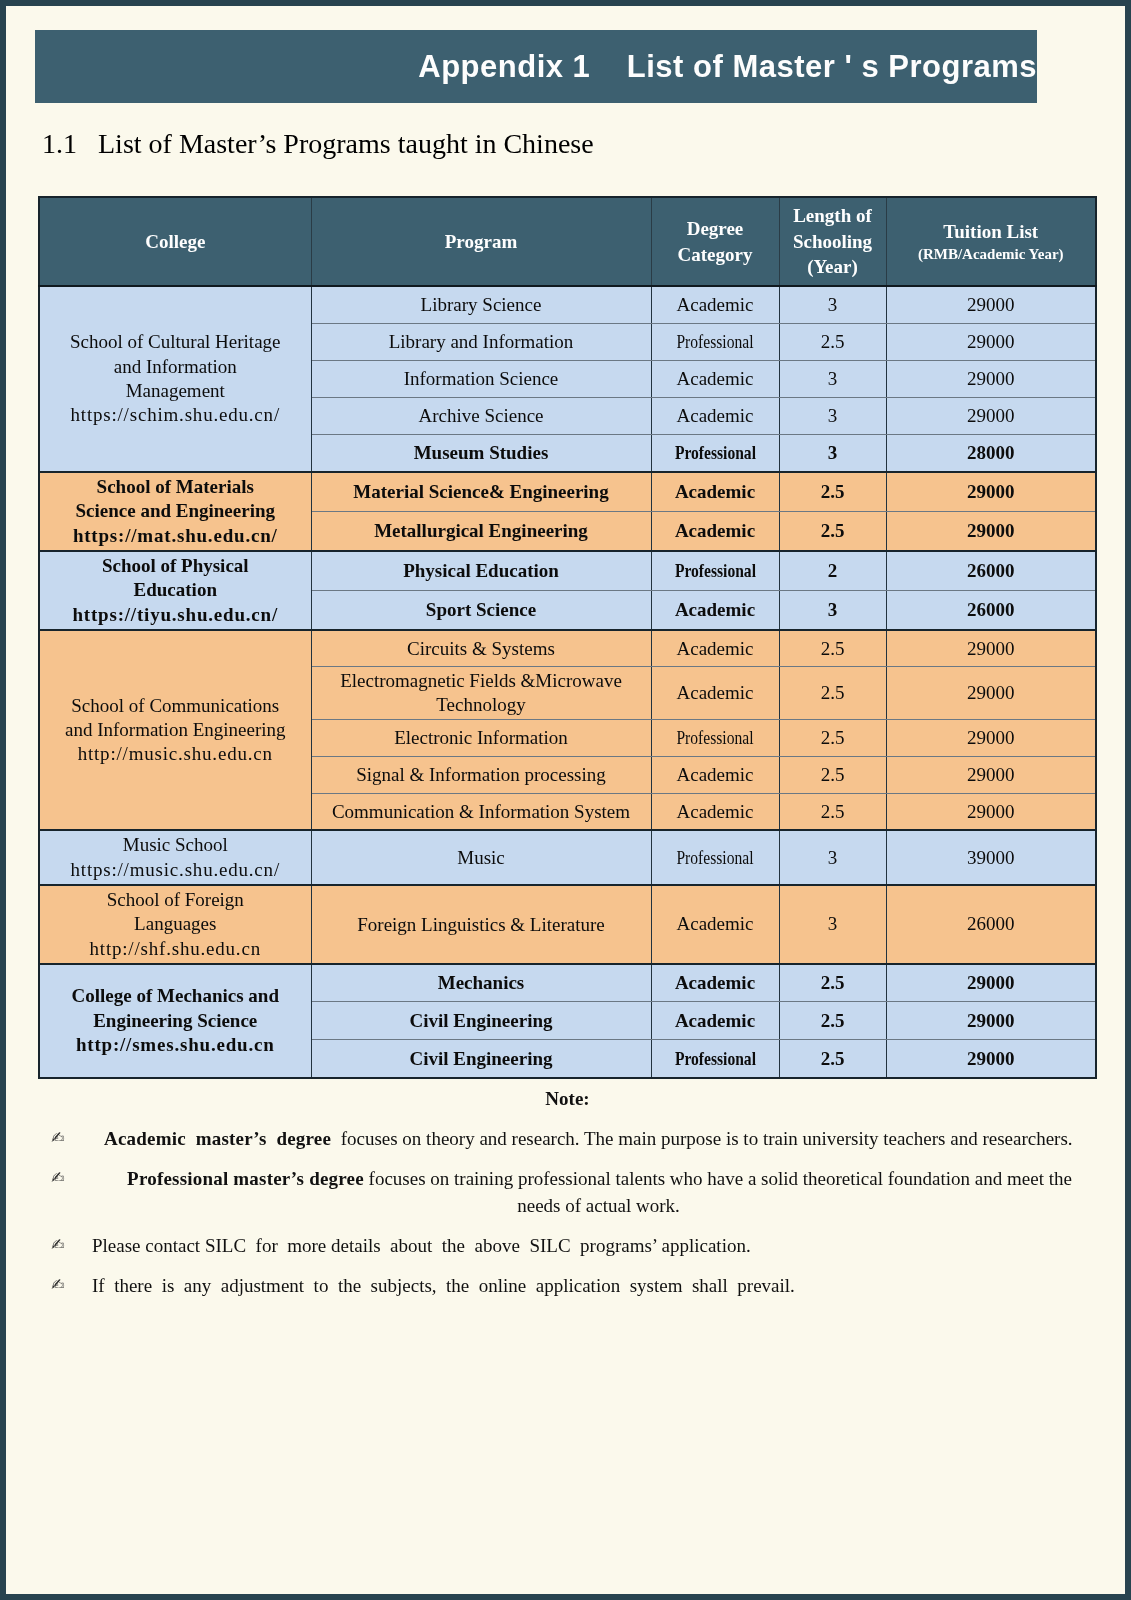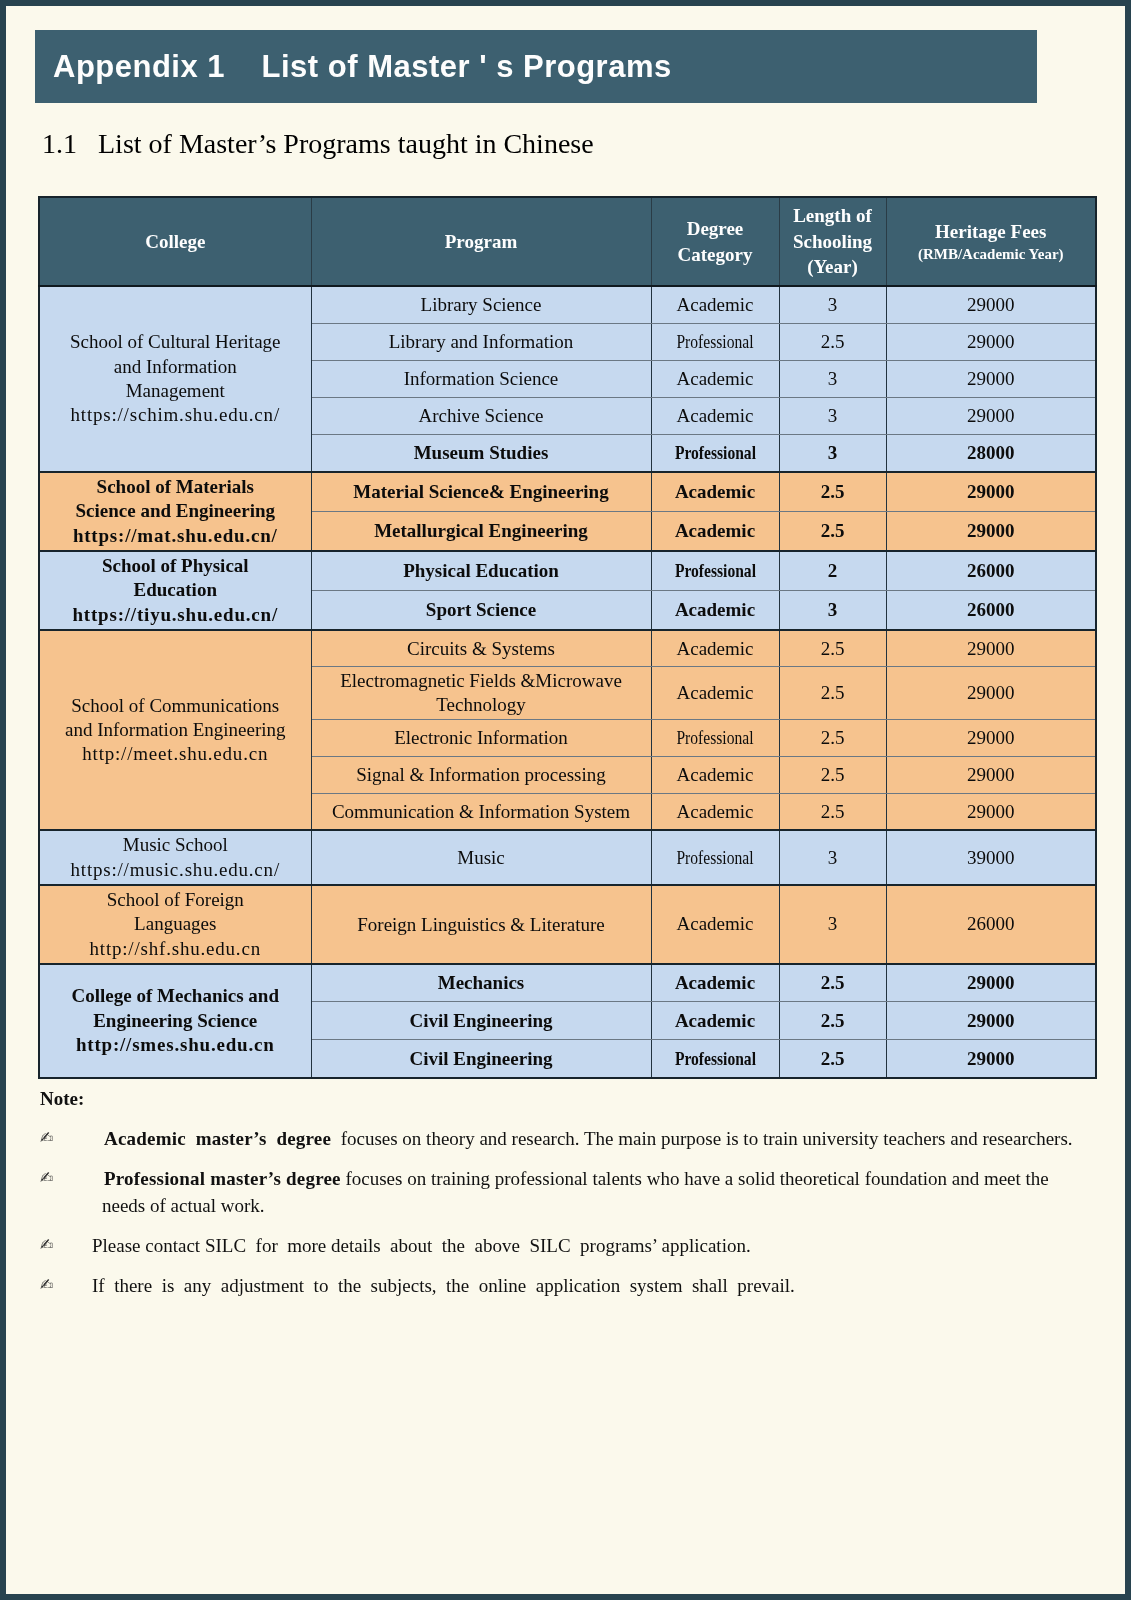--- a/index.html
+++ b/index.html
@@ -17,20 +17,21 @@
   
   .banner {
     position: absolute;
     left: 29px; top: 24px;
     width: 1002px; height: 73px;
     background: #3d6070;
     display: flex;
     align-items: center;
     padding-left: 18px;
     box-sizing: border-box;
+    justify-content: flex-end;
   }
   .banner-title {
     font-family: "Liberation Sans", "DejaVu Sans", sans-serif;
     font-weight: bold;
     font-size: 31px;
     color: #fdfdfd;
     white-space: pre-wrap;
     letter-spacing: 0.5px;
   }
   
@@ -90,20 +91,21 @@
   td.degree span { display: inline-block; }
   td.degree span.condensed { transform: scaleX(0.82); transform-origin: center; }
   .program-cell { line-height: 1.25; }
   
   .notes {
     position: absolute;
     left: 34px; top: 1082px;
     width: 1055px;
     font-size: 19px;
     color: #111;
+    text-align: center;
   }
   .note-label { font-weight: bold; font-size: 19px; margin-bottom: 16px; }
   .note-item { display: flex; align-items: flex-start; margin-bottom: 13px; }
   .bullet {
     flex: 0 0 36px;
     font-family: "DejaVu Sans", sans-serif;
     font-size: 16px;
     color: #2b2b2b;
     padding-top: 2px;
   }
@@ -133,21 +135,21 @@
     <thead>
       <tr>
         <th>College</th>
         <th>Program</th>
         <th>Degree Category</th>
         <th>
           <div>Length of Schooling</div>
           <div>(Year)</div>
         </th>
         <th>
-          <div>Heritage Fees</div>
+          <div>Tuition List</div>
           <div class="sub">(RMB/Academic Year)</div>
         </th>
       </tr>
     </thead>
     <tbody>
 
       <tr class="g-blue group-start">
         <td class="college" rowspan="5">
           <div class="college-name">School of  Cultural Heritage
 and Information
@@ -217,21 +219,21 @@
         <td class="program-cell">Sport Science</td>
         <td class="degree"><span>Academic</span></td>
         <td>3</td>
         <td>26000</td>
       </tr>
 
       <tr class="g-orange group-start">
         <td class="college" rowspan="5">
           <div class="college-name">School of Communications
 and Information Engineering</div>
-          <div class="college-url">http://meet.shu.edu.cn</div>
+          <div class="college-url">http://music.shu.edu.cn</div>
         </td>
         <td class="program-cell">Circuits &amp;  Systems</td>
         <td class="degree"><span>Academic</span></td>
         <td>2.5</td>
         <td>29000</td>
       </tr>
       <tr class="g-orange h48">
         <td class="program-cell">Electromagnetic Fields &amp;Microwave Technology</td>
         <td class="degree"><span>Academic</span></td>
         <td>2.5</td>

